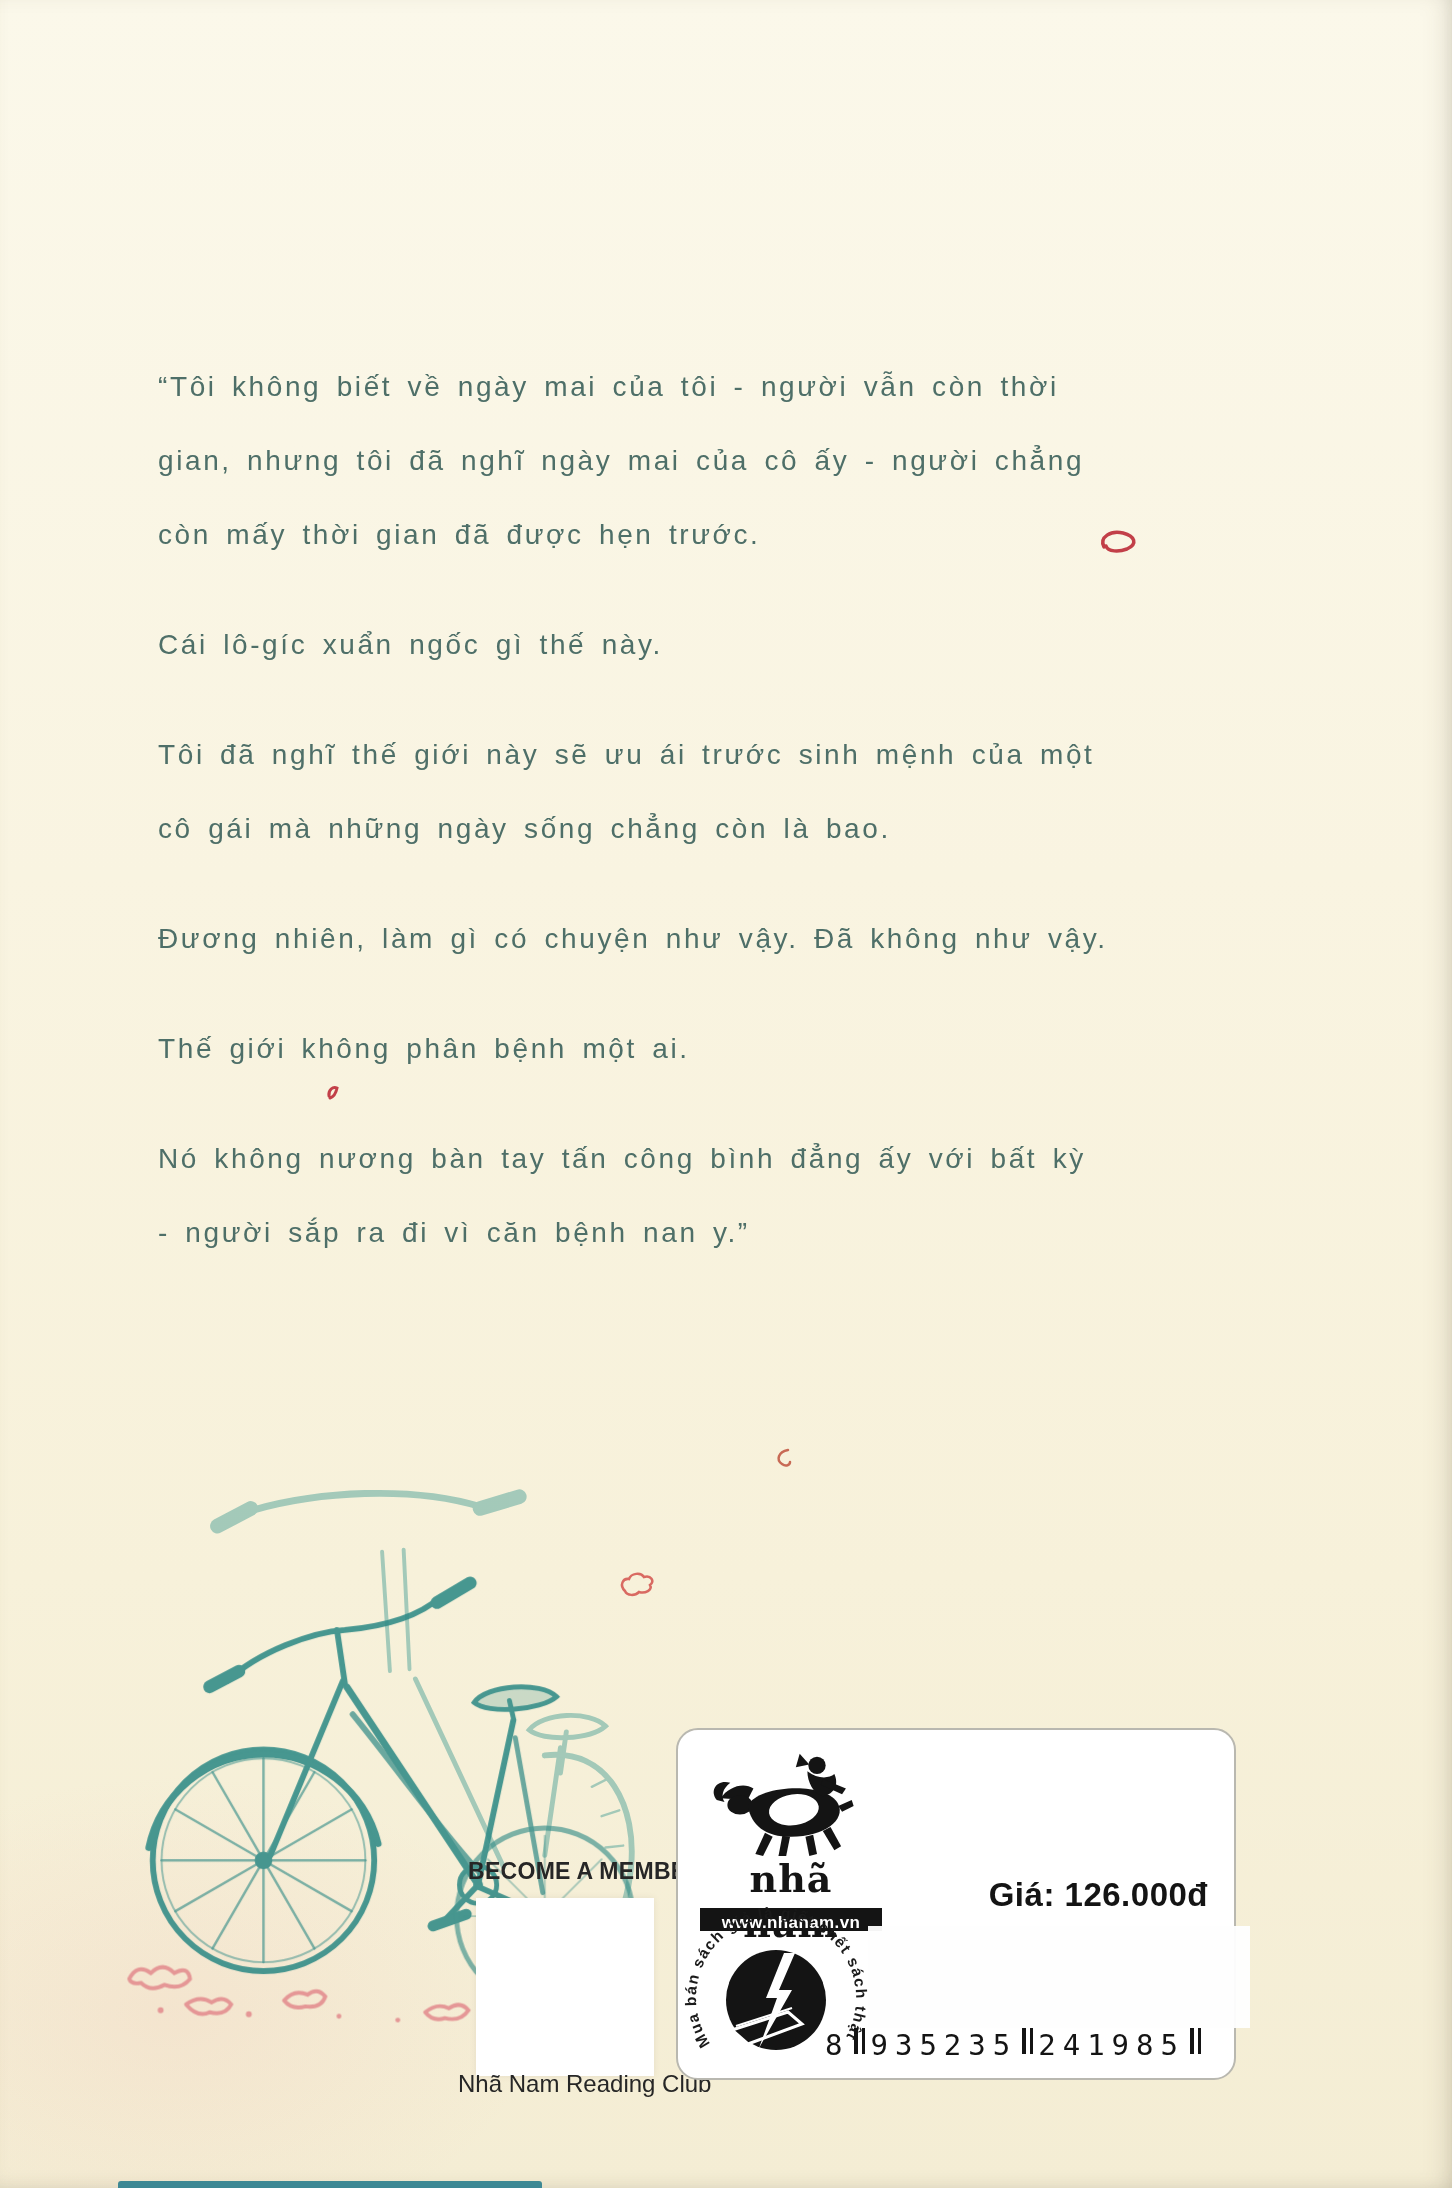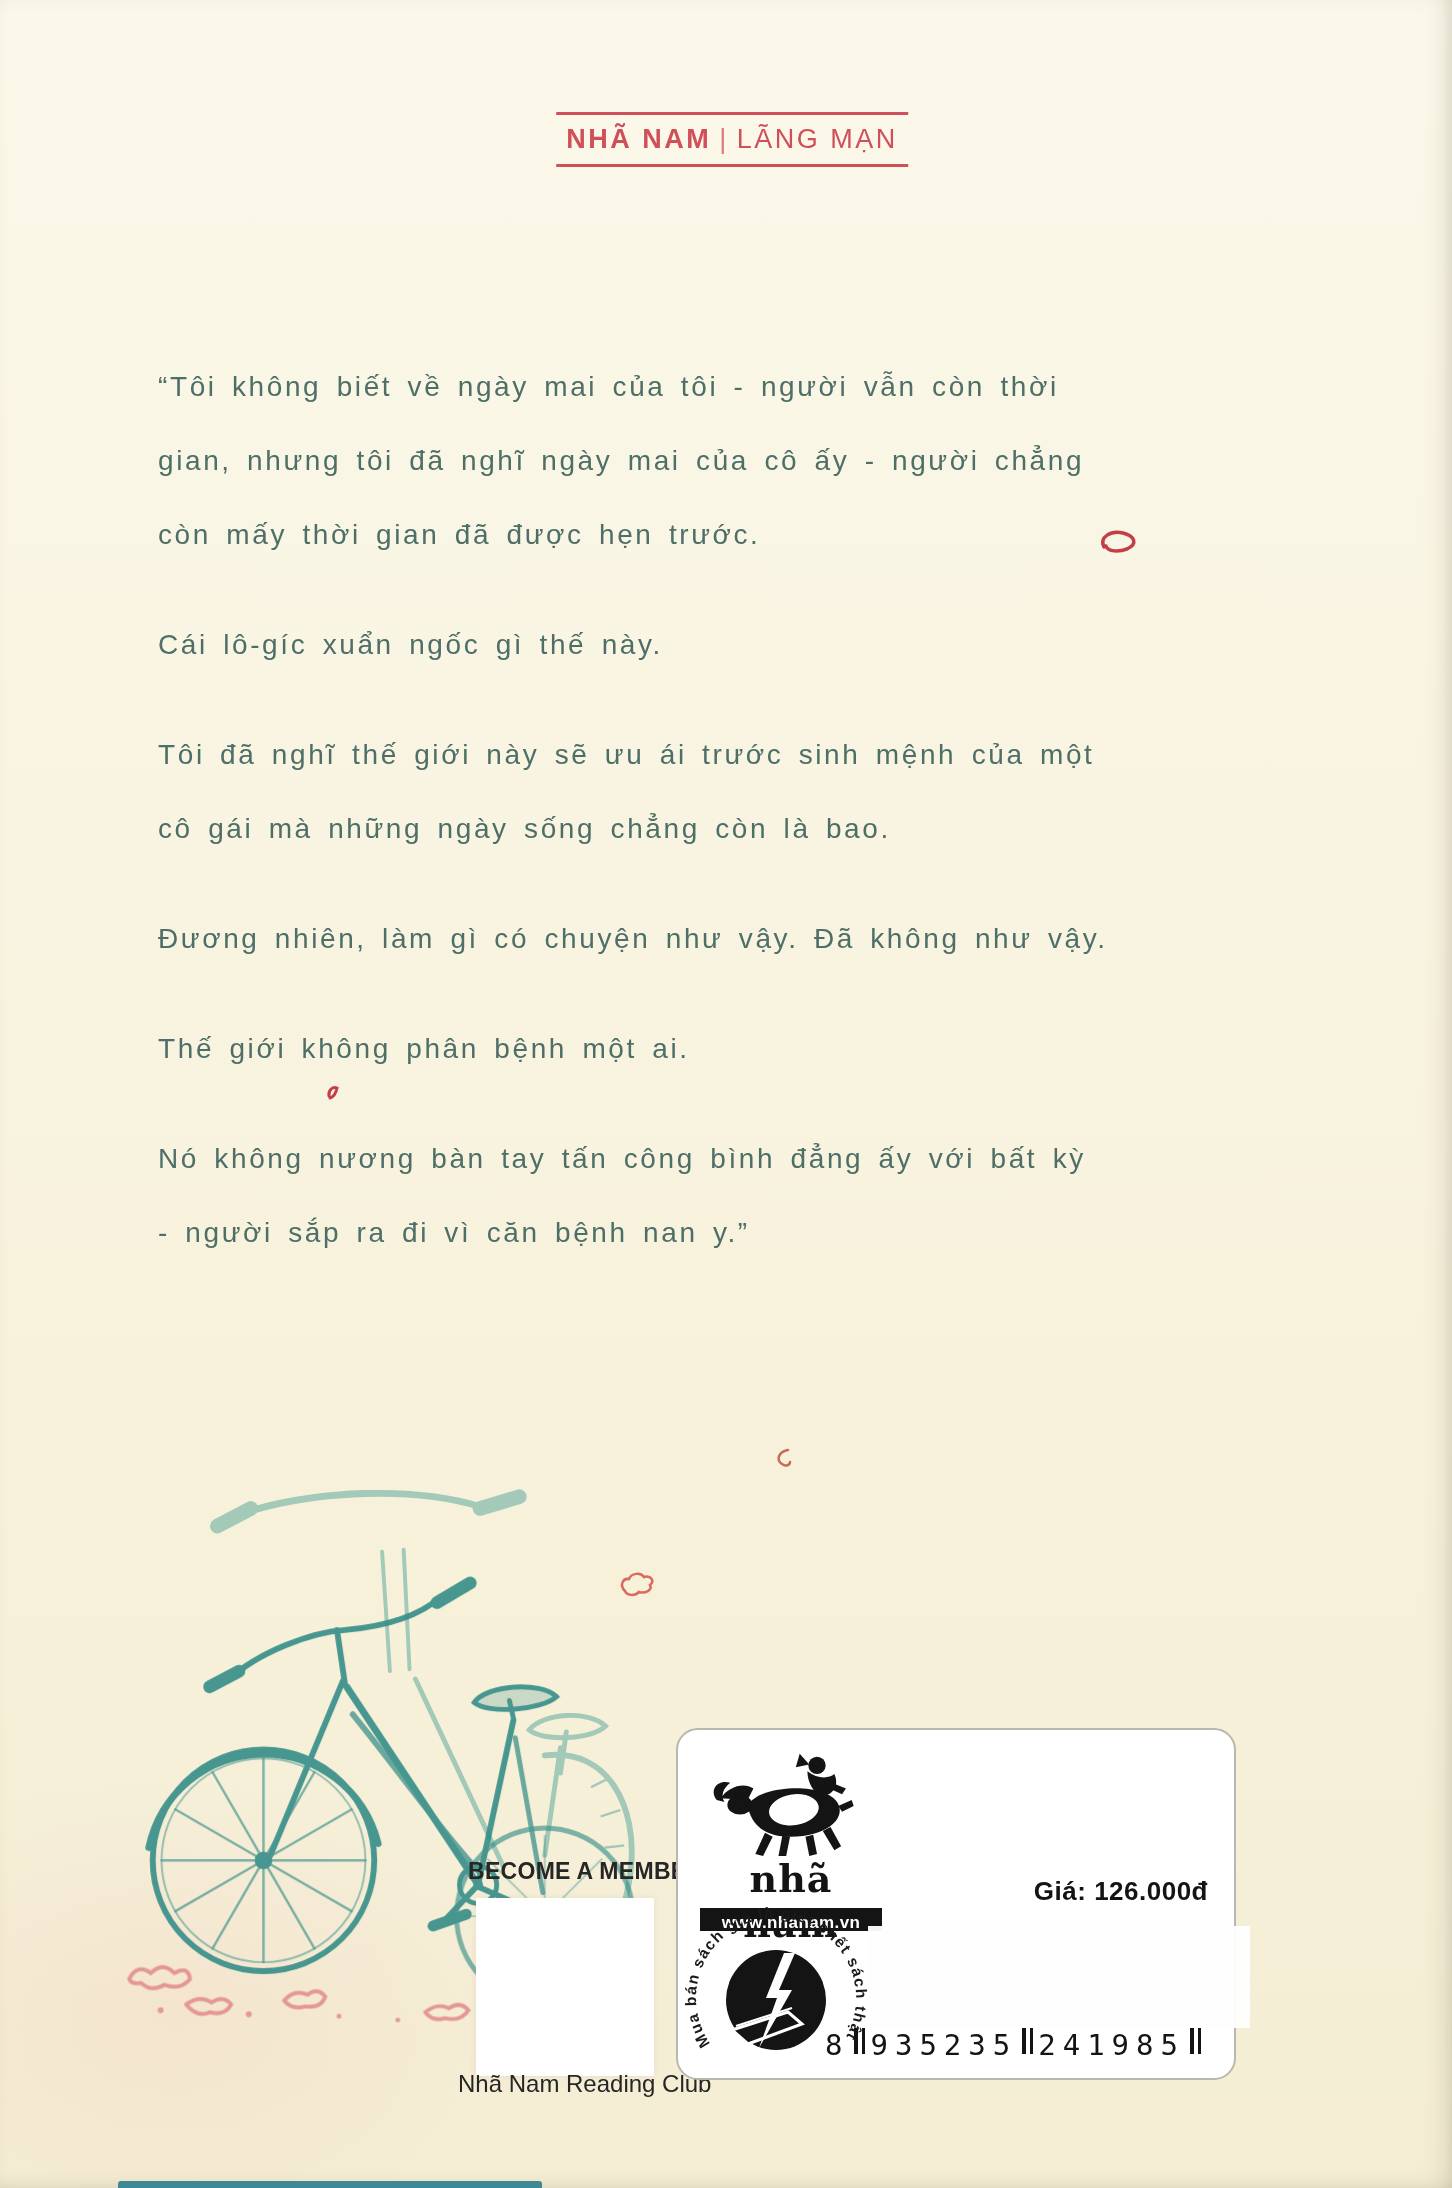--- a/index.html
+++ b/index.html
@@ -48,42 +48,39 @@
 
   
   .label{position:absolute;left:676px;top:1728px;width:560px;height:352px;z-index:4;
     background:#ffffff;border:2px solid #b9b8b0;border-radius:22px;box-sizing:border-box;}
   .label .logo{position:absolute;left:28px;top:20px;}
   .label .publisher{position:absolute;left:24px;top:126px;width:178px;text-align:center;
     font-family:"DejaVu Serif",serif;font-weight:bold;font-size:38px;color:#141414;letter-spacing:1px;}
   .label .website-bar{position:absolute;left:22px;top:178px;width:182px;height:23px;background:#141414;
     color:#ffffff;font-size:17px;font-weight:bold;text-align:center;line-height:29px;letter-spacing:.4px;}
   .label .stamp{position:absolute;left:-2px;top:168px;}
-  .label .price{position:absolute;right:26px;top:146px;font-size:26px;font-weight:bold;color:#141414;
+  .label .price{position:absolute;right:26px;top:146px;font-size:33px;font-weight:bold;color:#141414;
     letter-spacing:.5px;white-space:nowrap;}
   .barcode{position:absolute;right:28px;bottom:16px;display:flex;align-items:flex-end;z-index:5;}
   .barcode .digits{font-family:"DejaVu Sans Mono",monospace;font-size:29px;letter-spacing:7px;color:#141414;}
   .barcode .guard{display:inline-flex;gap:4px;margin:0 5px;transform:translateY(-8px);}
   .barcode .guard i{display:block;width:3.5px;height:26px;background:#141414;}
 
   
   .glare{position:absolute;left:868px;top:1926px;width:382px;height:102px;background:#fefefe;z-index:5;opacity:.96;}
 
   
   .bottom-strip{position:absolute;left:118px;bottom:0;width:424px;height:7px;background:#2a7e8e;opacity:.9;
     border-radius:3px 3px 0 0;z-index:1;}
 </style>
 </head>
 <body>
 
 <div class="page">
 
-  <div class="brand">
-    <span class="b-name">NHÃ NAM</span><span class="b-sep">|</span><span class="b-cat">LÃNG MẠN</span>
-  </div>
 
   <div class="quote">
     <div class="para">
       <div class="line">“Tôi không biết về ngày mai của tôi - người vẫn còn thời</div>
       <div class="line">gian, nhưng tôi đã nghĩ ngày mai của cô ấy - người chẳng</div>
       <div class="line">còn mấy thời gian đã được hẹn trước.</div>
     </div>
     <div class="para">
       <div class="line">Cái lô-gíc xuẩn ngốc gì thế này.</div>
     </div>

